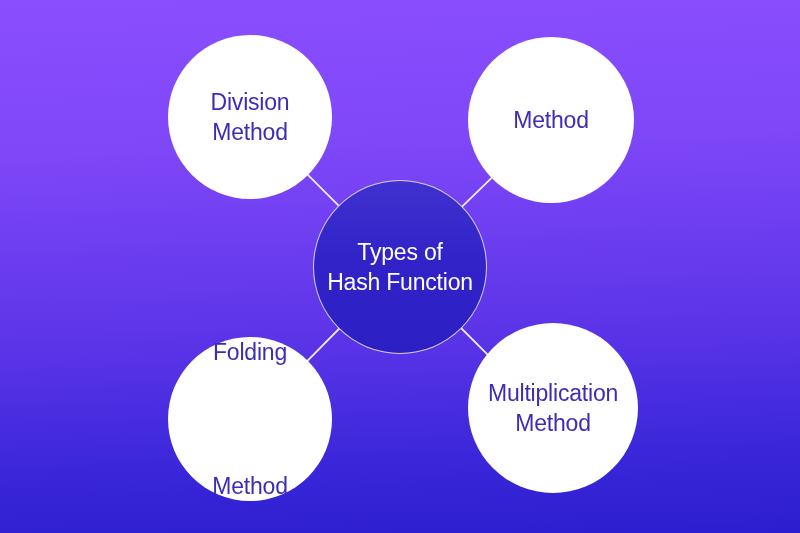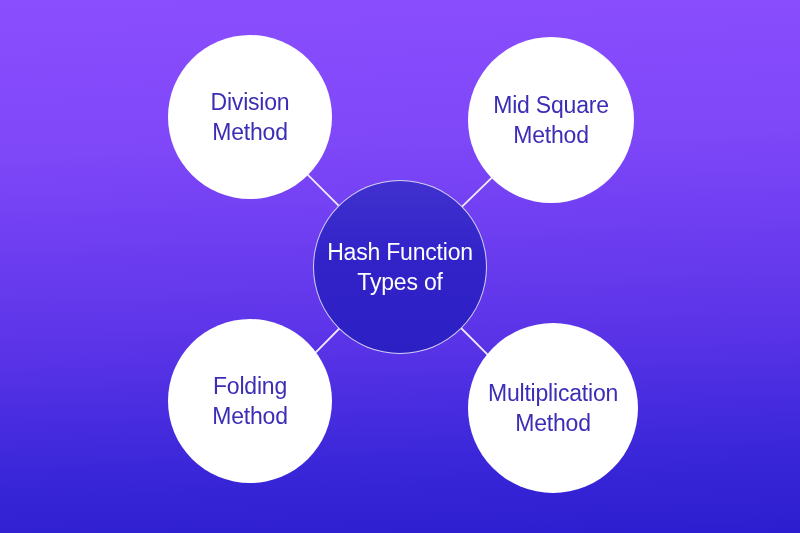--- a/index.html
+++ b/index.html
@@ -53,21 +53,21 @@
     width: 174px;
     height: 174px;
     background: linear-gradient(180deg, #4031cf 0%, #3123c8 45%, #2c1fc3 100%);
     border: 1px solid rgba(240, 235, 250, 0.85);
     color: #ffffff;
     font-size: 23px;
     box-sizing: border-box;
   }
   .node-division        { left: 168px; top: 35px;  }
   .node-mid-square      { left: 468px; top: 37px;  width: 166px; height: 166px; }
-  .node-folding         { left: 168px; top: 319px; }
+  .node-folding         { left: 168px; top: 337px; justify-content: space-between; }
   .node-multiplication  { left: 468px; top: 323px; width: 170px; height: 170px; }
   .node span {
     display: block;
   }
 </style>
 </head>
 <body>
 
 <div class="stage">
 
@@ -77,27 +77,26 @@
     <line x1="400" y1="267" x2="250" y2="419"></line>
     <line x1="400" y1="267" x2="553" y2="420"></line>
   </svg>
 
   <div class="node satellite node-division">
     <span>Division</span>
     <span>Method</span>
   </div>
 
   <div class="node satellite node-mid-square">
-    <span>Mid Square</span>
     <span>Method</span>
   </div>
 
   <div class="node center-node">
+    <span>Types of</span>
     <span>Hash Function</span>
-    <span>Types of</span>
   </div>
 
   <div class="node satellite node-folding">
     <span>Folding</span>
     <span>Method</span>
   </div>
 
   <div class="node satellite node-multiplication">
     <span>Multiplication</span>
     <span>Method</span>

